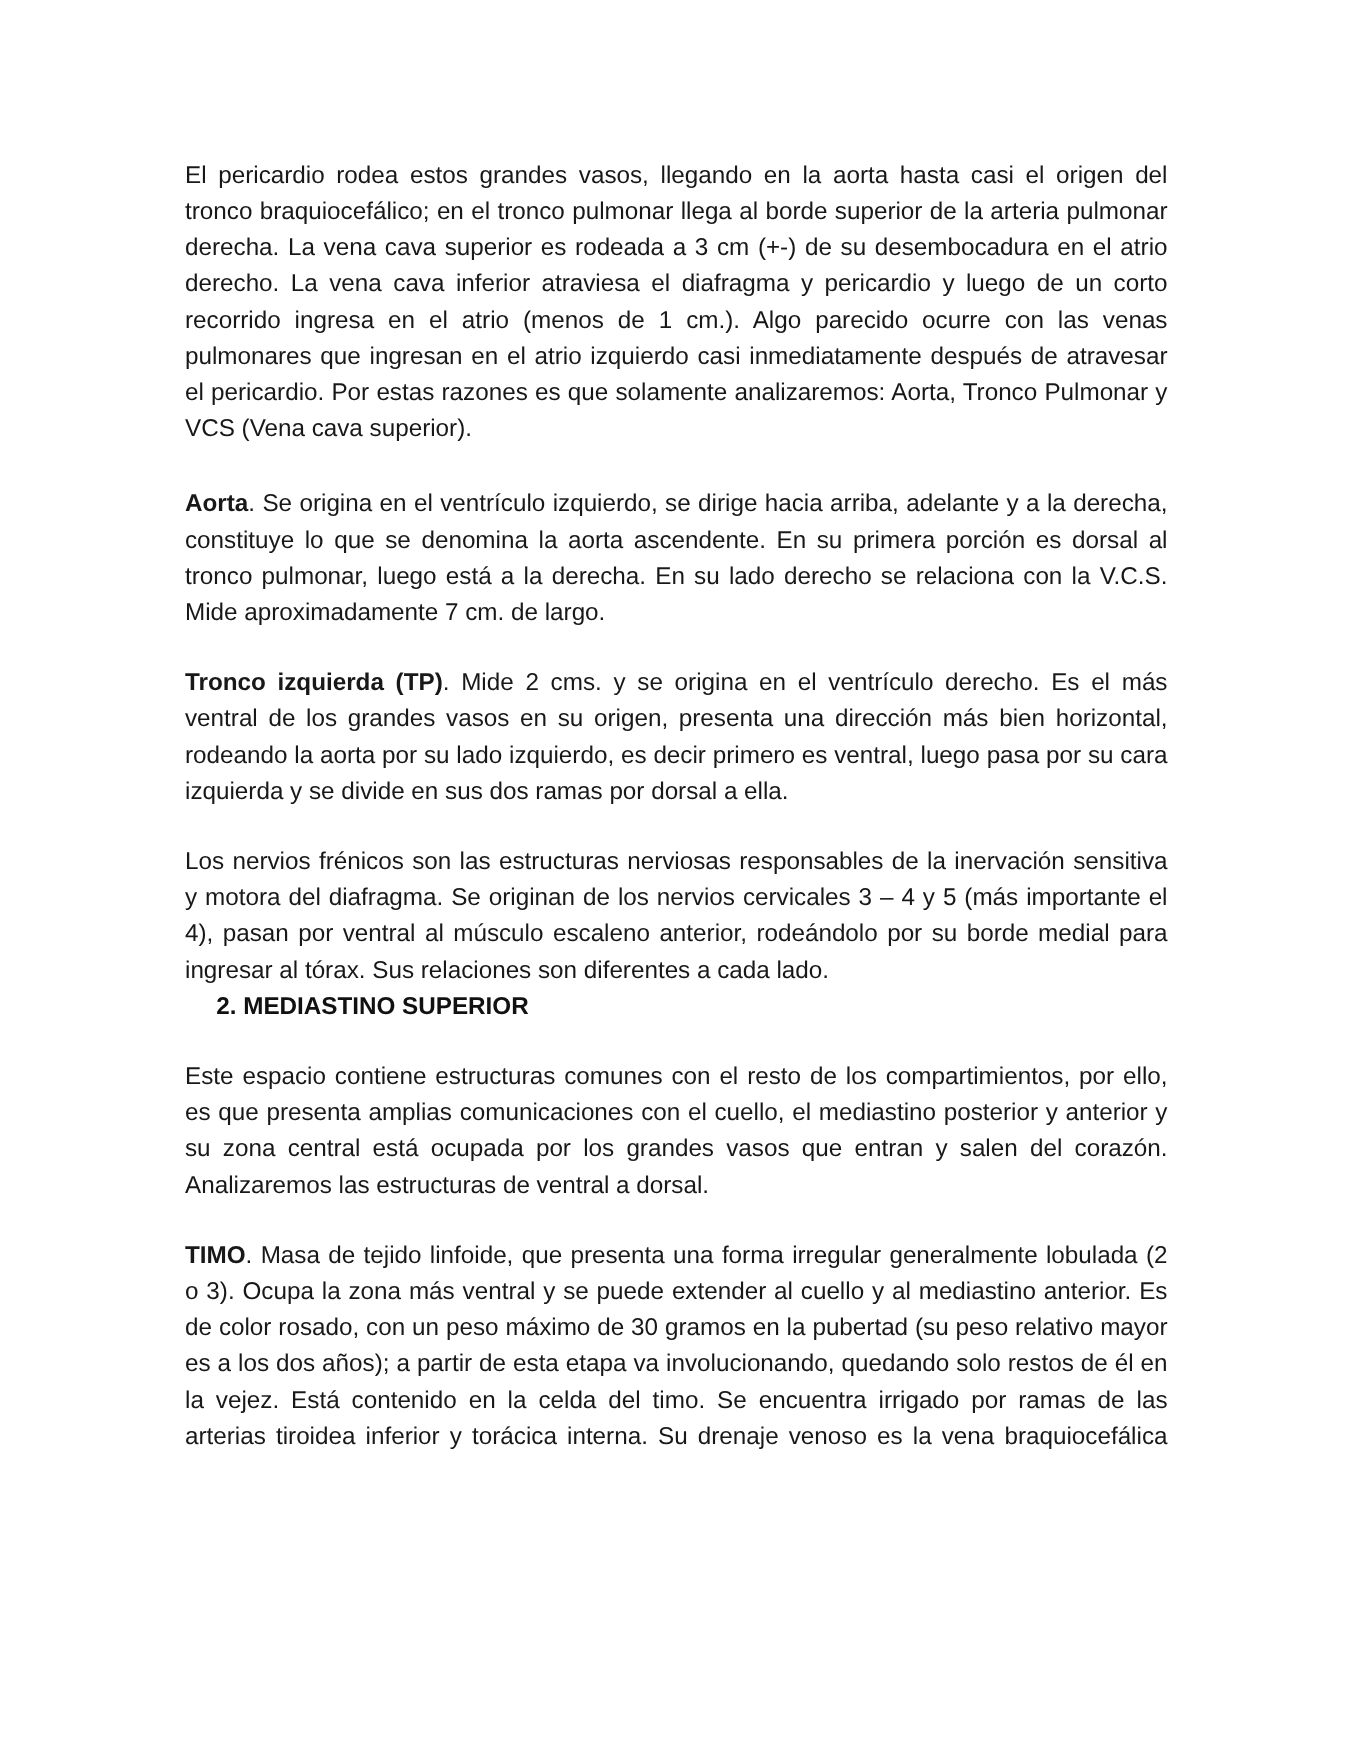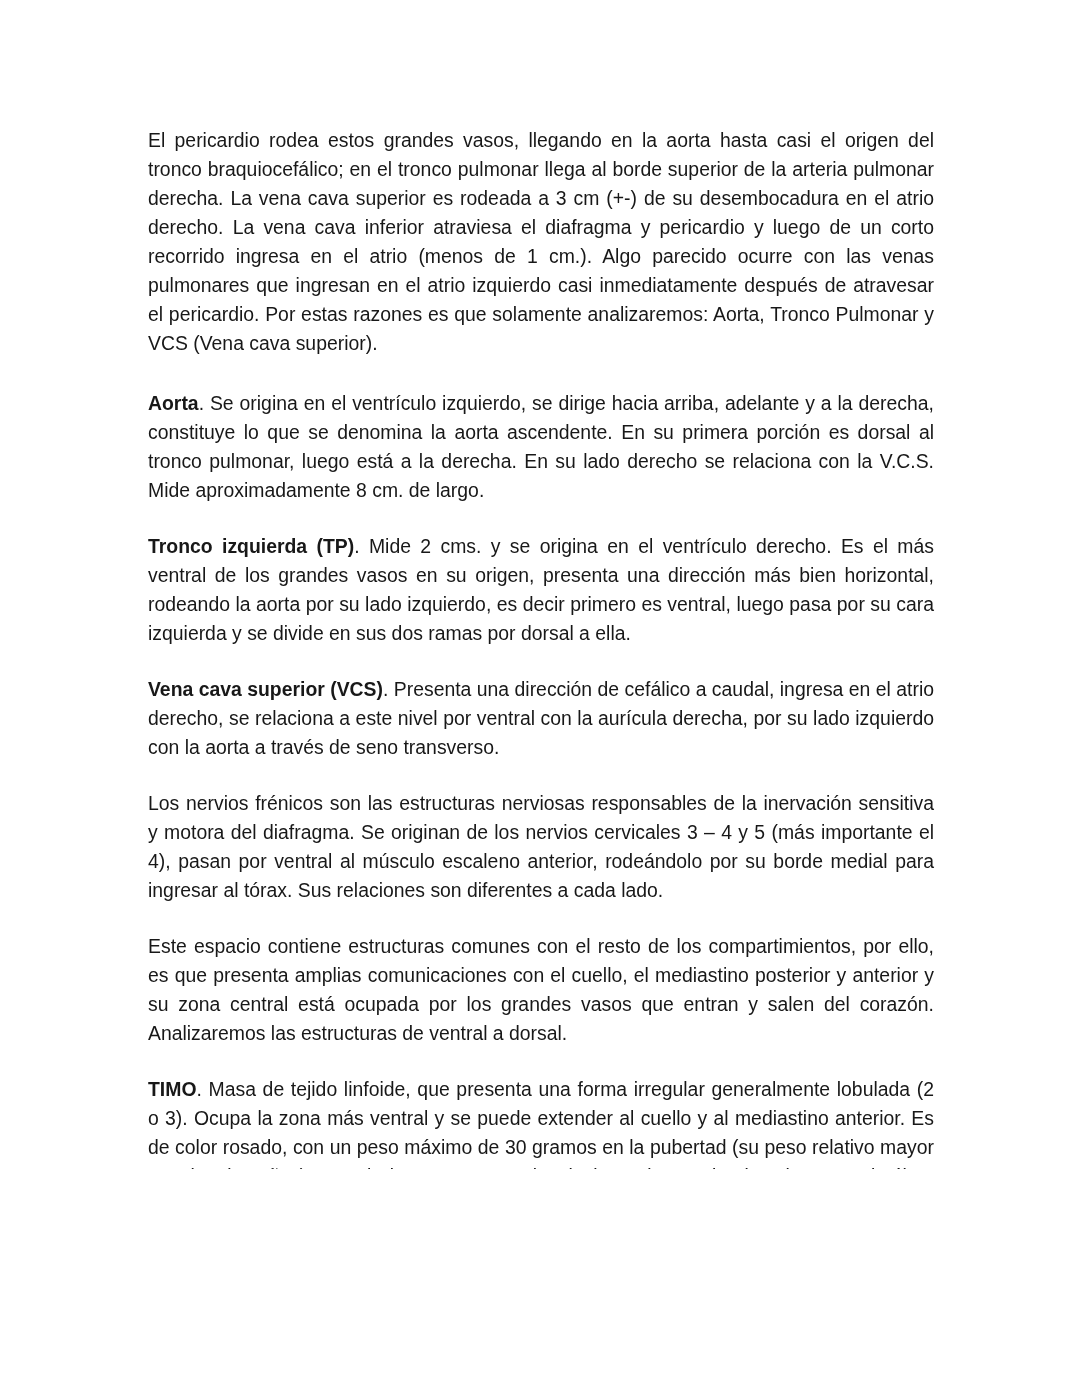--- a/index.html
+++ b/index.html
@@ -70,28 +70,28 @@
 </style>
 </head>
 <body>
 
 <div class="page">
 
   <div class="content">
 
     <p class="para">El pericardio rodea estos grandes vasos, llegando en la aorta hasta casi el origen del tronco braquiocefálico; en el tronco pulmonar llega al borde superior de la arteria pulmonar derecha.  La vena cava superior es rodeada a 3 cm (+-) de su desembocadura en el atrio derecho.  La vena cava inferior atraviesa el diafragma y pericardio y luego de un corto recorrido ingresa en el atrio (menos de 1 cm.). Algo parecido ocurre con las venas pulmonares que ingresan en el atrio izquierdo casi inmediatamente después de atravesar el pericardio. Por estas razones es que solamente analizaremos: Aorta, Tronco Pulmonar y VCS (Vena cava superior).</p>
 
-    <p class="para gap-lg"><span class="lead">Aorta</span><span>. Se origina en el ventrículo izquierdo, se dirige hacia arriba, adelante y a la derecha, constituye lo que se denomina la aorta ascendente.  En su primera porción es dorsal al tronco pulmonar, luego está a la derecha.  En su lado derecho se relaciona con la V.C.S. Mide aproximadamente 8 cm. de largo.</span></p>
+    <p class="para gap-lg"><span class="lead">Aorta</span><span>. Se origina en el ventrículo izquierdo, se dirige hacia arriba, adelante y a la derecha, constituye lo que se denomina la aorta ascendente.  En su primera porción es dorsal al tronco pulmonar, luego está a la derecha.  En su lado derecho se relaciona con la V.C.S. Mide aproximadamente 7 cm. de largo.</span></p>
 
     <p class="para gap-md"><span class="lead">Tronco izquierda (TP)</span><span>.  Mide 2 cms. y se origina en el ventrículo derecho. Es el más ventral de los grandes vasos en su origen, presenta una dirección más bien horizontal, rodeando la aorta por su lado izquierdo, es decir primero es ventral, luego pasa por su cara izquierda y se divide en sus dos ramas por dorsal a ella.</span></p>
 
-    <p class="para gap-md"><span class="lead">Vena cava superior (VCS)</span><span>.  Presenta una dirección de cefálico a caudal, ingresa en el atrio derecho, se relaciona a este nivel por ventral con la aurícula derecha, por su lado izquierdo con la aorta a través de seno transverso.</span></p>
 
     <p class="para gap-md">Los nervios frénicos son las estructuras nerviosas responsables de la inervación sensitiva y motora del diafragma. Se originan de los nervios cervicales 3 – 4 y 5 (más importante el 4), pasan por ventral al músculo escaleno anterior, rodeándolo por su borde medial para ingresar al tórax. Sus relaciones son diferentes a cada lado.</p>
 
+    <h2 class="heading gap-md">2. MEDIASTINO SUPERIOR</h2>
 
     <p class="para gap-md">Este espacio contiene estructuras comunes con el resto de los compartimientos, por ello, es que presenta amplias comunicaciones con el cuello, el mediastino posterior y anterior y su zona central está ocupada por los grandes vasos que entran y salen del corazón. Analizaremos las estructuras de ventral a dorsal.</p>
 
     <p class="para gap-md"><span class="lead">TIMO</span><span>. Masa de tejido linfoide, que presenta una forma irregular generalmente lobulada (2 o 3). Ocupa la zona más ventral y se puede extender al cuello y al mediastino anterior. Es de color rosado, con un peso máximo de 30 gramos en la pubertad (su peso relativo mayor es a los dos años); a partir de esta etapa va involucionando, quedando solo restos de él en la vejez.  Está contenido en la celda del timo. Se encuentra irrigado por ramas de las arterias tiroidea inferior y torácica interna. Su drenaje venoso es la vena braquiocefálica izquierda y a las venas tiroideas inferiores.  Los linfáticos drenan en los linfonodos mediastínicos anteriores. Su inervación simpática proviene de la cadena simpática y la parasimpática del nervio vago.</span></p>
 
   </div>
 
   <div class="page-number">16</div>
 
 </div>

